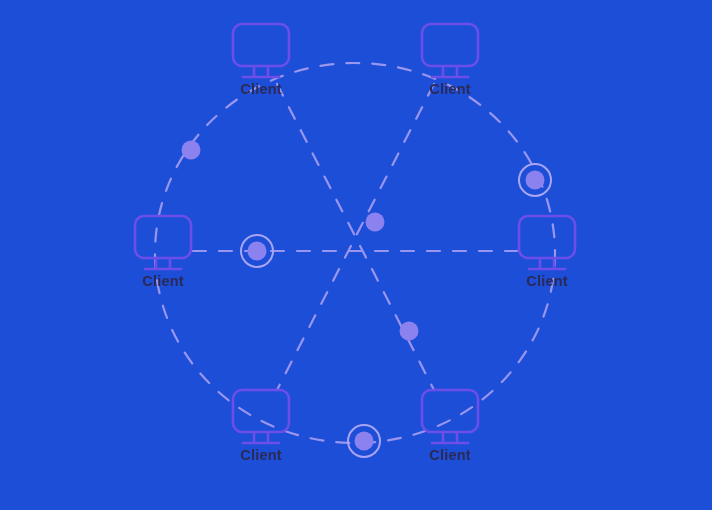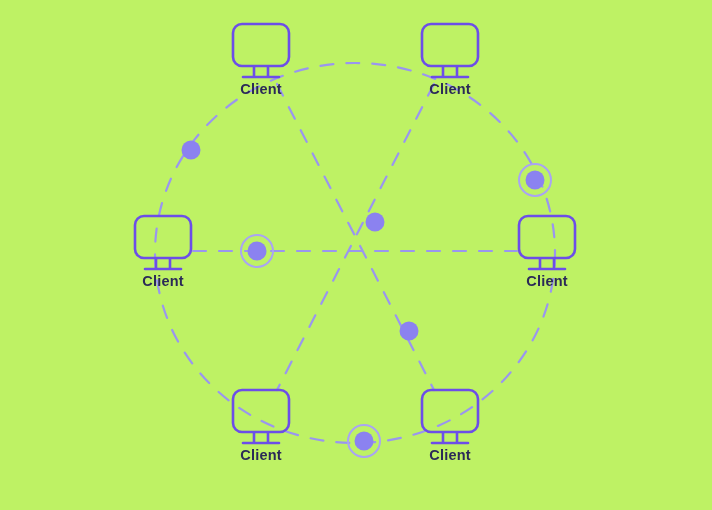--- a/index.html
+++ b/index.html
@@ -31,21 +31,21 @@
     font-size: 14.5px;
     font-weight: bold;
     fill: #2b2a57;
     text-anchor: middle;
     letter-spacing: 0.2px;
   }
 </style>
 </head>
 <body>
 
-<div id="diagram-root" style="background: #bef264;">
+<div id="diagram-root" style="background: #1d4ed8;">
   <svg id="topology-svg" viewBox="0 0 712 510">
 
     <g>
       <ellipse id="ring-ellipse" cx="355" cy="253" rx="200" ry="190" fill="none" stroke="#9a96ef" stroke-width="2.2" stroke-dasharray="13 13" stroke-linecap="round"></ellipse>
     </g>
 
     <g>
       <line x1="193" y1="251" x2="517" y2="251" stroke="#9a96ef" stroke-width="2.2" stroke-dasharray="13 13" stroke-linecap="round"></line>
       <line x1="277" y1="84" x2="434" y2="390" stroke="#9a96ef" stroke-width="2.2" stroke-dasharray="13 13" stroke-linecap="round"></line>
       <line x1="434" y1="84" x2="277" y2="390" stroke="#9a96ef" stroke-width="2.2" stroke-dasharray="13 13" stroke-linecap="round"></line>

